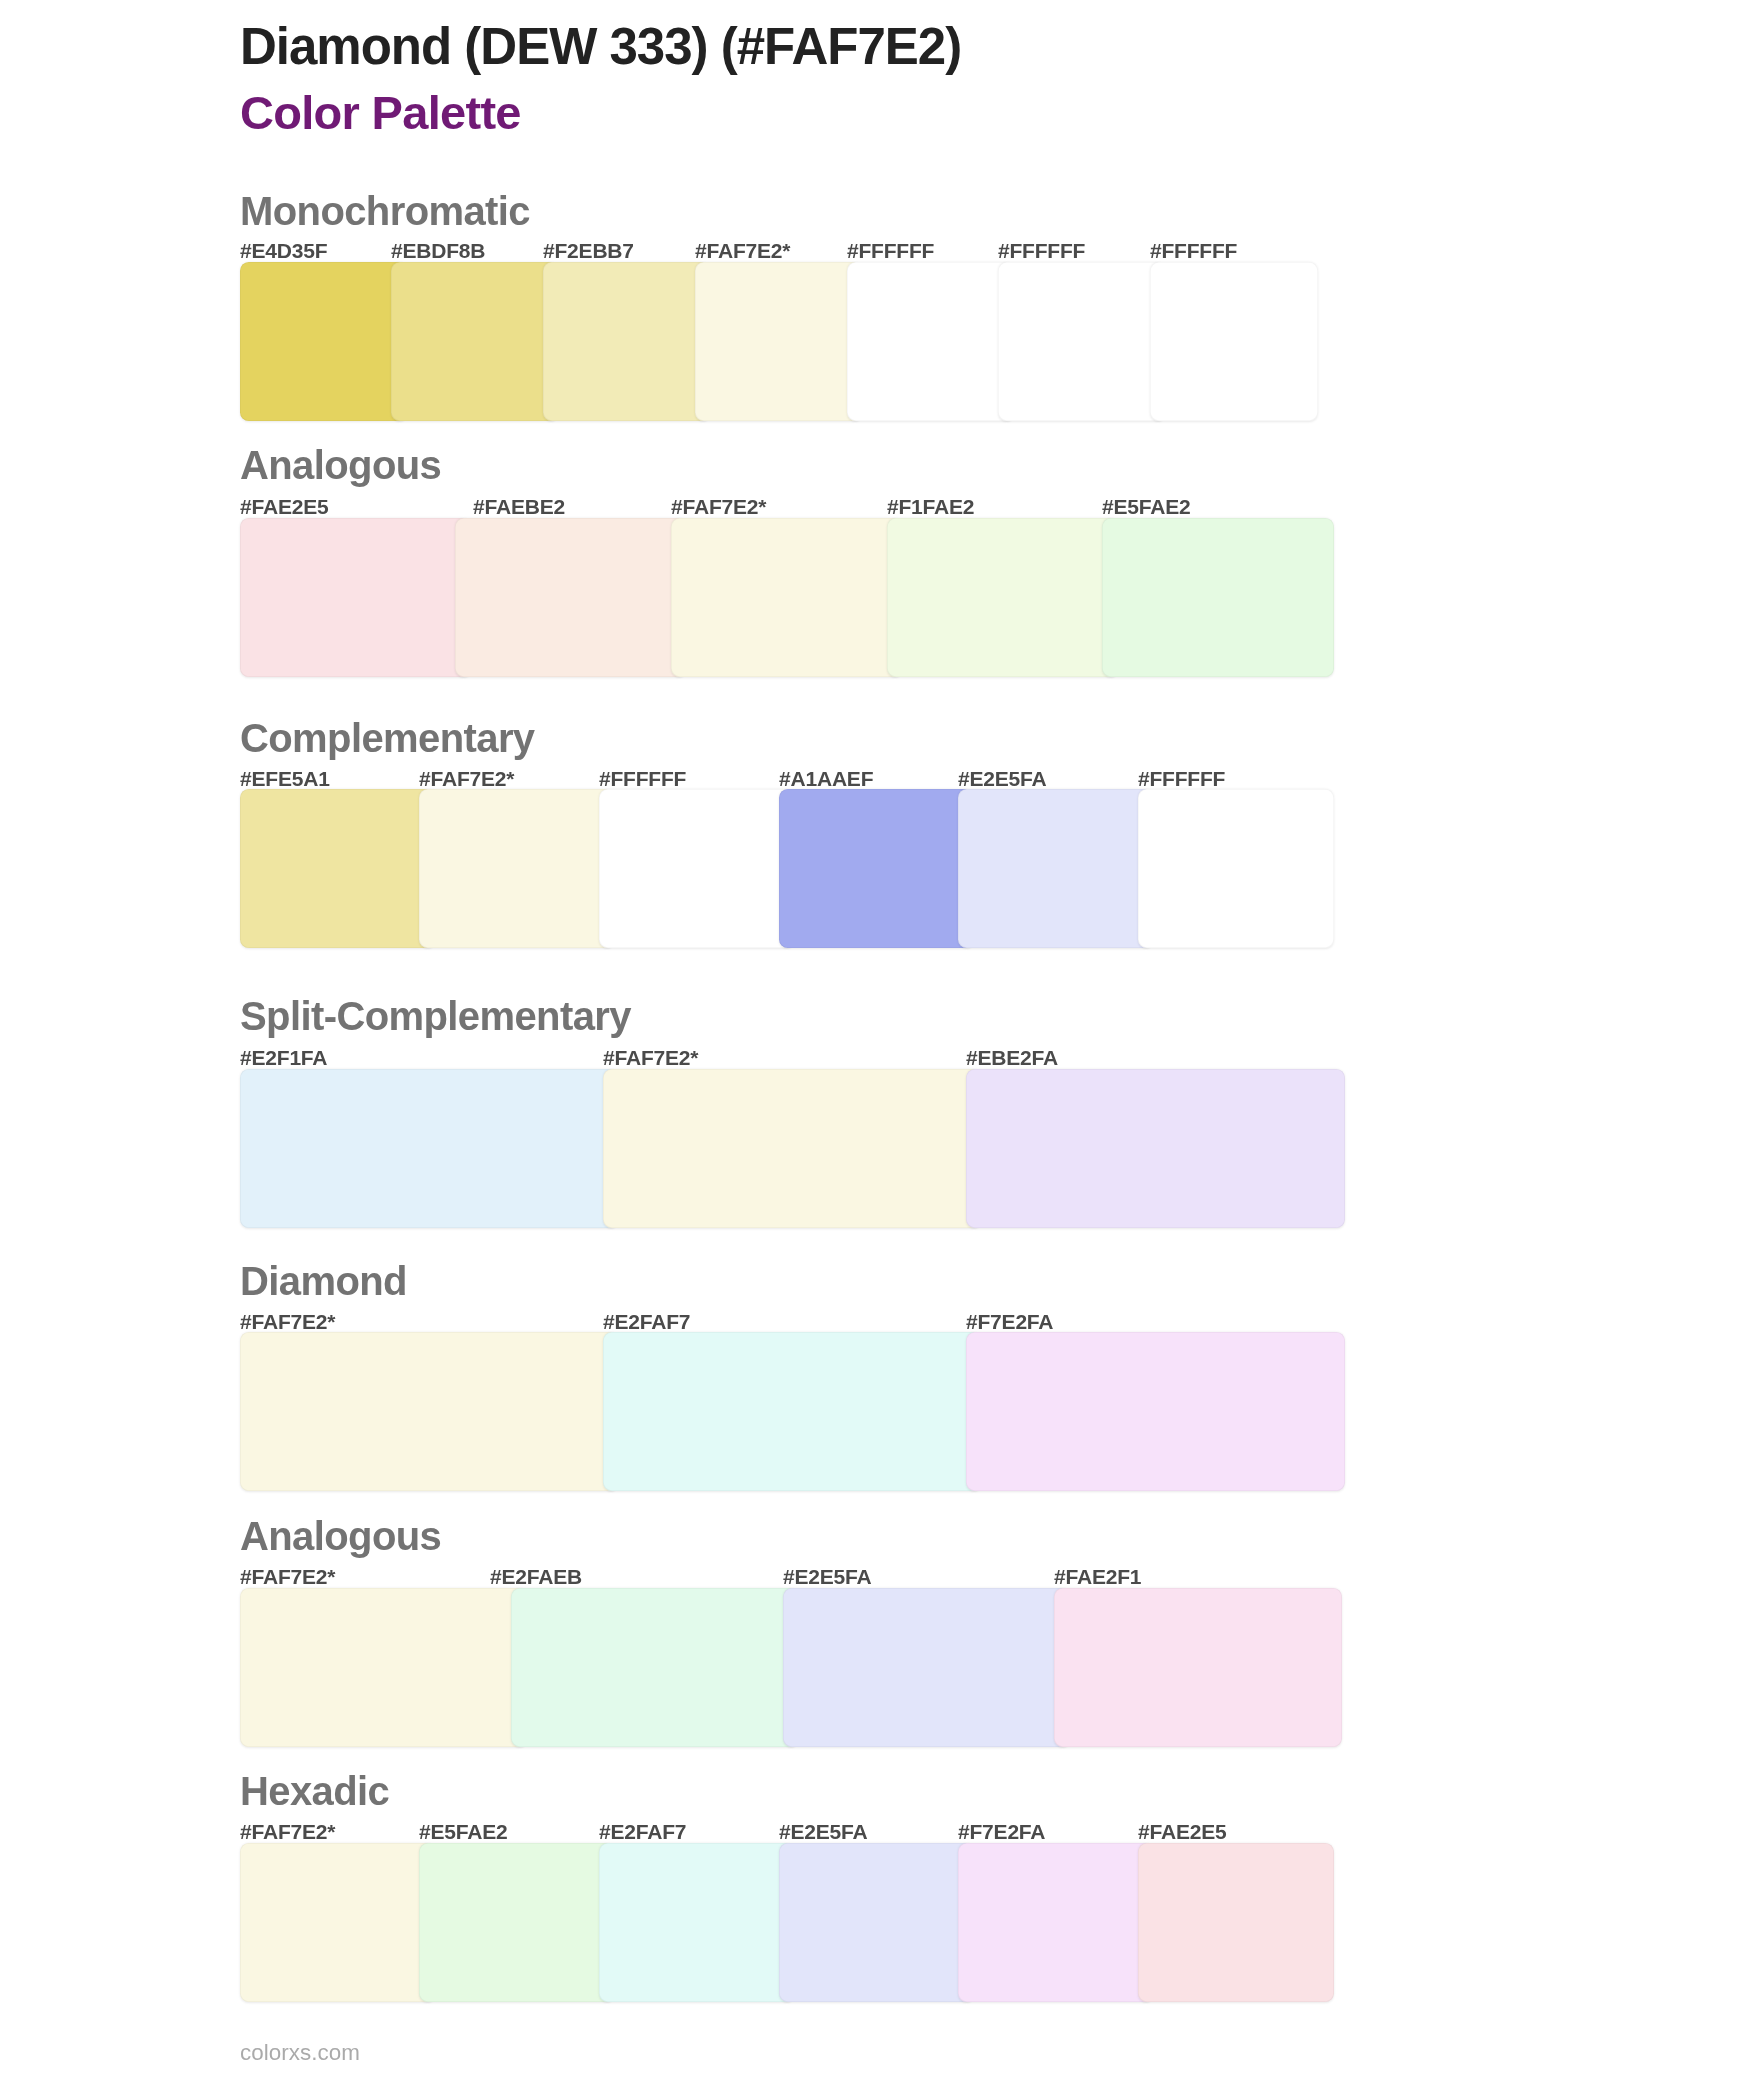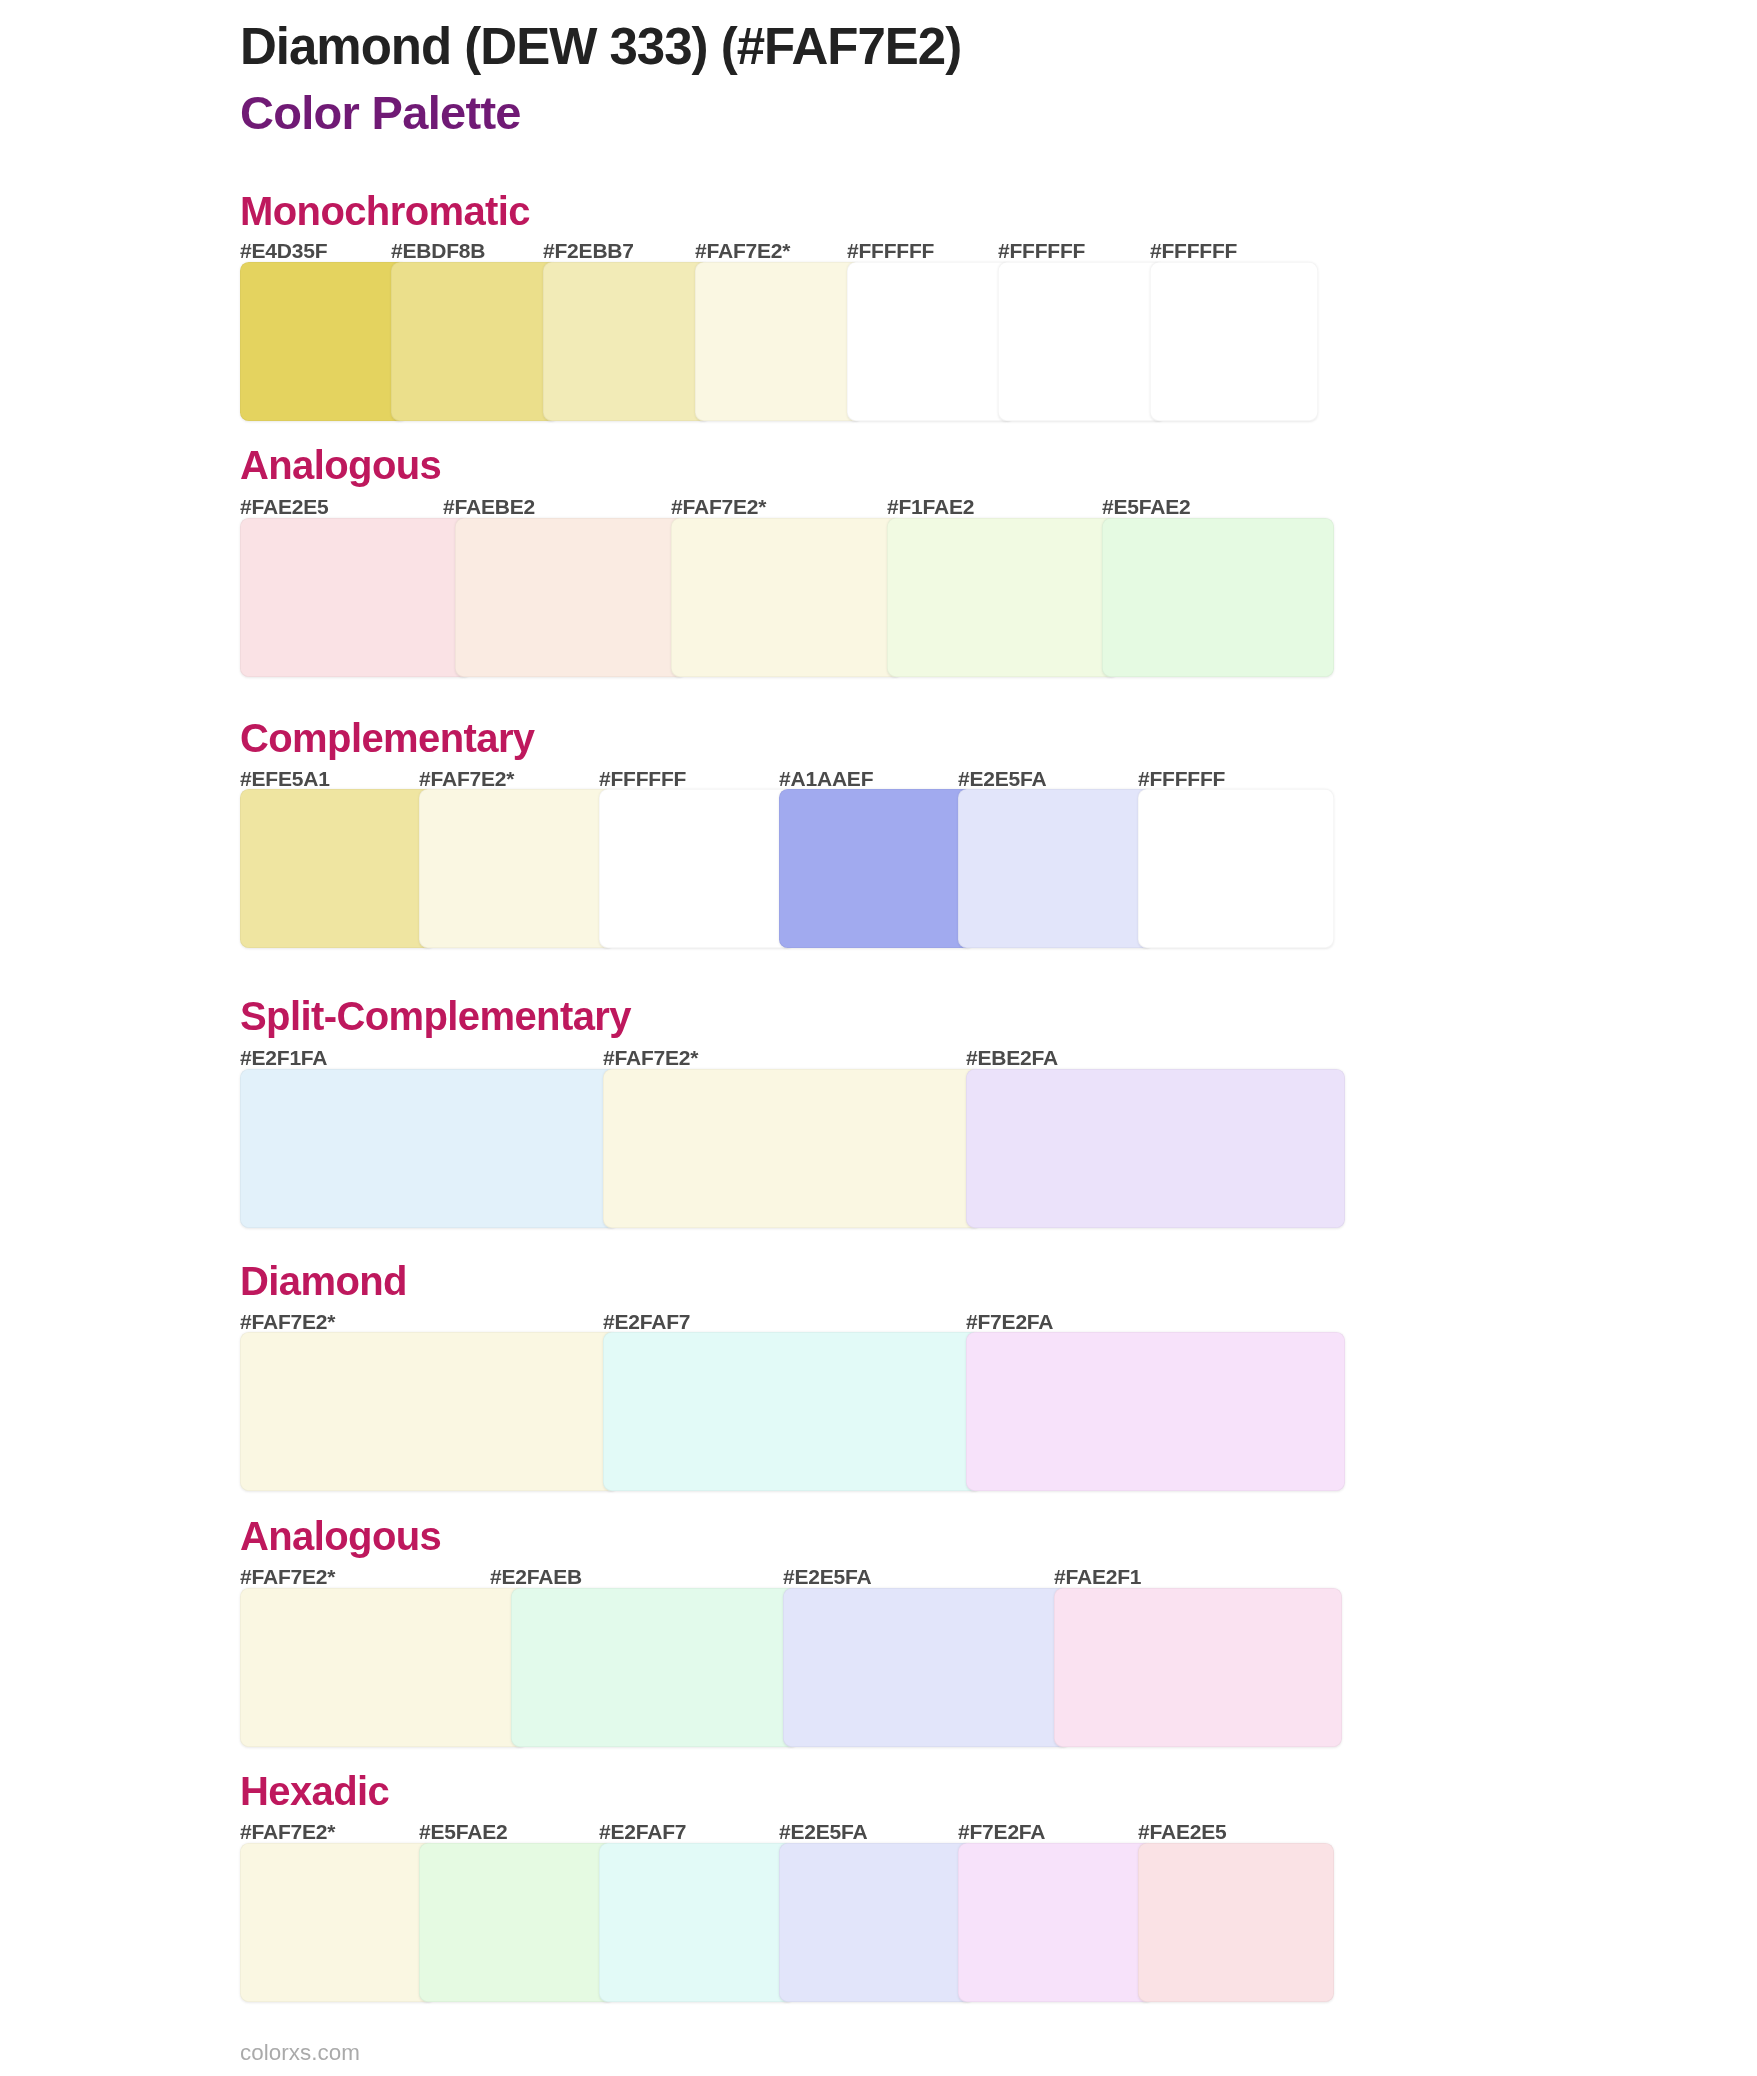--- a/index.html
+++ b/index.html
@@ -22,21 +22,21 @@
     -webkit-font-smoothing:antialiased;
     transform:translateZ(0);
   }
   .title {
     left:240px; font-size:51px; font-weight:bold; color:#222222; letter-spacing:-1px;
   }
   .subtitle {
     left:240px; font-size:47px; font-weight:bold; color:#701a75; letter-spacing:-0.7px;
   }
   .sec-title {
-    left:240px; font-size:40px; font-weight:bold; color:#be185d; letter-spacing:-0.6px;
+    left:240px; font-size:40px; font-weight:bold; color:#737373; letter-spacing:-0.6px;
   }
   .hexlabel {
     font-size:21px; font-weight:bold; color:#4a4a4a; letter-spacing:-0.2px;
   }
   .swatch {
     position:absolute;
     border-radius:8.8px;
     box-shadow:inset 0 0 0 0.8px rgba(0,0,0,0.045), 0 0.8px 2.4px rgba(0,0,0,0.09);
   }
   .footer {
@@ -66,21 +66,21 @@
       <div class="swatch" style="left:998px;top:262px;width:168px;height:159px;background:#FFFFFF;z-index:15"></div>
       <span class="hexlabel" style="left:1150px;top:240px">#FFFFFF</span>
       <div class="swatch" style="left:1150px;top:262px;width:168px;height:159px;background:#FFFFFF;z-index:16"></div>
     </div>
   </section>
   <section class="palette-section">
     <h2 class="sec-title" style="top:445px">Analogous</h2>
     <div class="swatch-row">
       <span class="hexlabel" style="left:240px;top:496px">#FAE2E5</span>
       <div class="swatch" style="left:240px;top:518px;width:232px;height:159px;background:#FAE2E5;z-index:10"></div>
-      <span class="hexlabel" style="left:443px;top:496px">#FAEBE2</span>
+      <span class="hexlabel" style="left:473px;top:496px">#FAEBE2</span>
       <div class="swatch" style="left:455px;top:518px;width:232px;height:159px;background:#FAEBE2;z-index:11"></div>
       <span class="hexlabel" style="left:671px;top:496px">#FAF7E2*</span>
       <div class="swatch" style="left:671px;top:518px;width:232px;height:159px;background:#FAF7E2;z-index:12"></div>
       <span class="hexlabel" style="left:887px;top:496px">#F1FAE2</span>
       <div class="swatch" style="left:887px;top:518px;width:232px;height:159px;background:#F1FAE2;z-index:13"></div>
       <span class="hexlabel" style="left:1102px;top:496px">#E5FAE2</span>
       <div class="swatch" style="left:1102px;top:518px;width:232px;height:159px;background:#E5FAE2;z-index:14"></div>
     </div>
   </section>
   <section class="palette-section">

